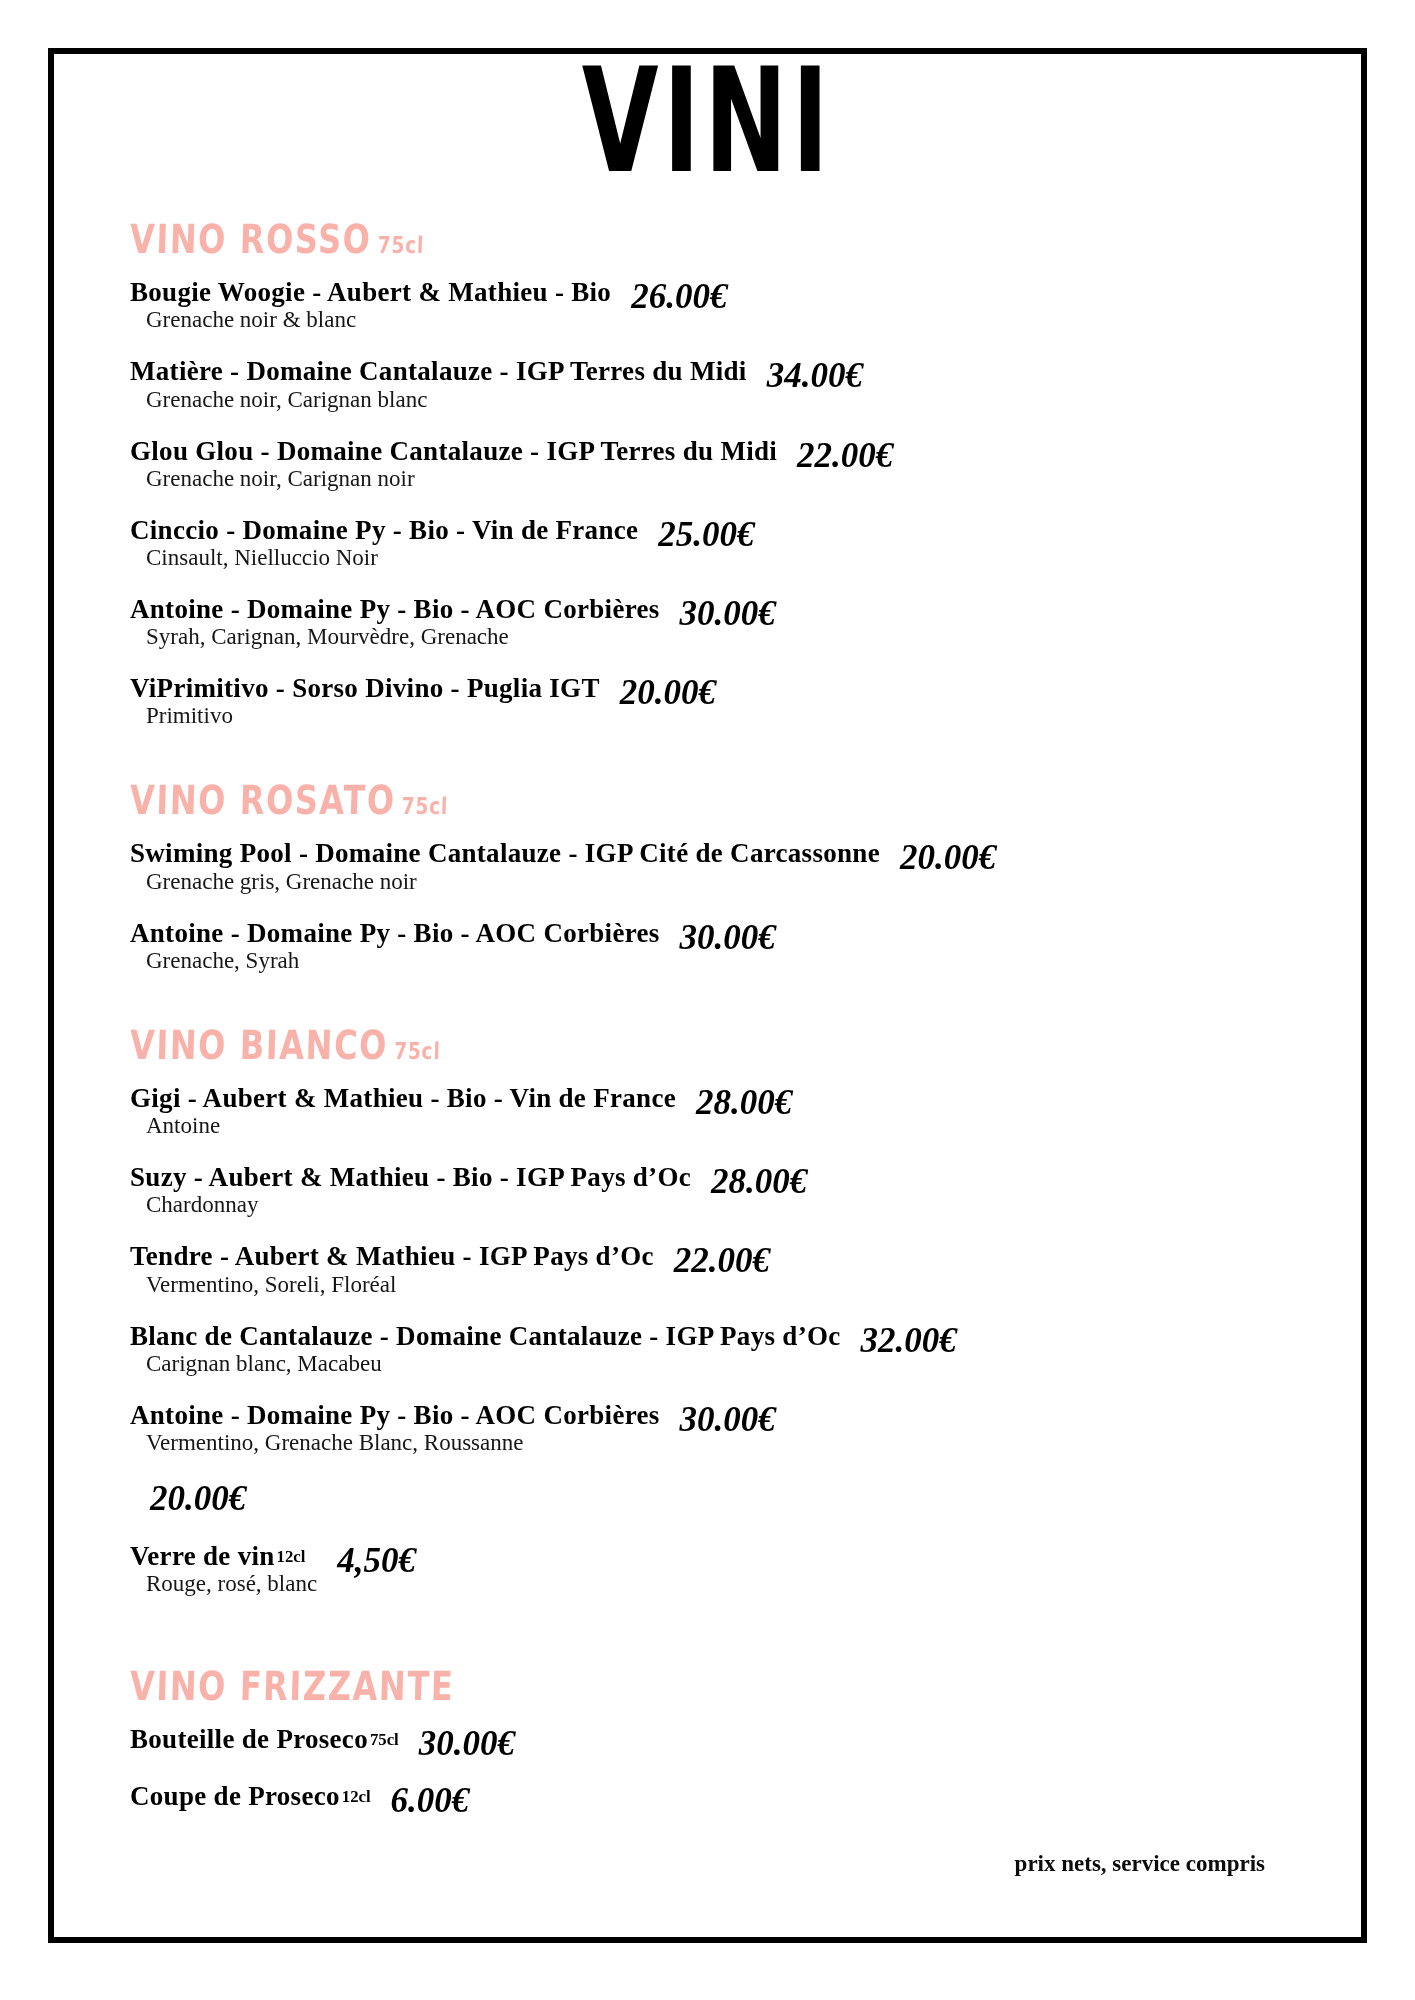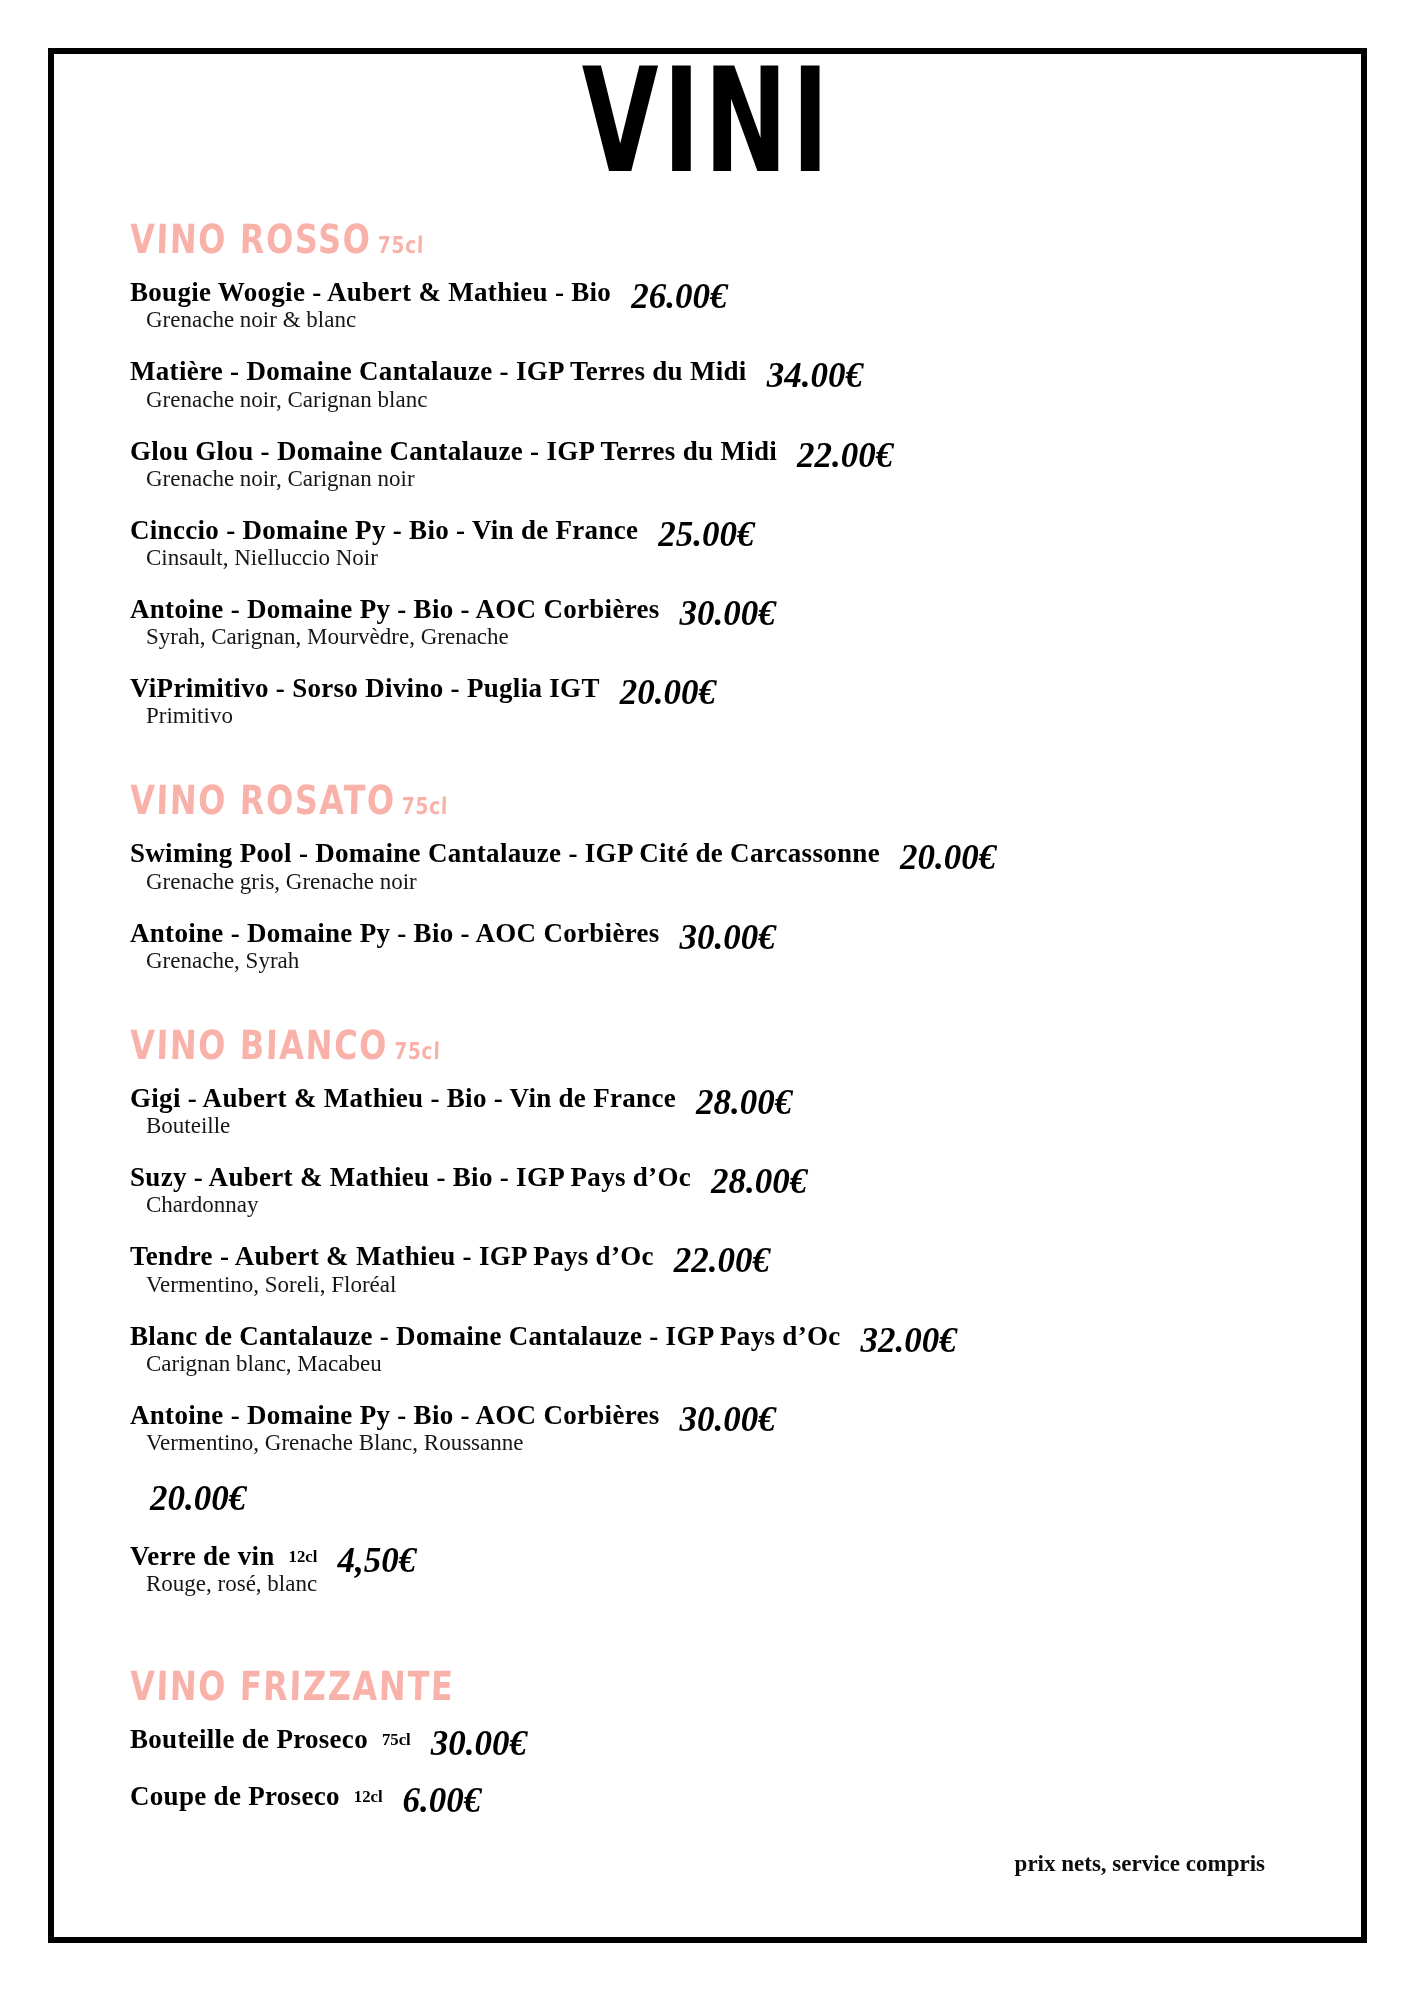--- a/index.html
+++ b/index.html
@@ -61,21 +61,21 @@
   .item.tight{margin-bottom:17px;}
   .wine-name{
     font-size:27px;
     line-height:1.12;
     font-weight:700;
     letter-spacing:0.3px;
   }
   .vol{
     font-size:0.62em;
     vertical-align:0.18em;
-    margin-left:14px;
+    margin-left:2px;
     letter-spacing:0;
   }
   .wine-grapes{
     font-size:23px;
     line-height:1.13;
     font-weight:400;
     color:#161616;
     margin-left:16px;
   }
   .wine-price{
@@ -174,21 +174,21 @@
       <div class="wine-price">30.00€</div>
     </div>
   </section>
 
   <section>
     <h2 class="sec-title"><span>VINO BIANCO</span><span class="sec-vol">75cl</span></h2>
 
     <div class="item">
       <div>
         <div class="wine-name">Gigi - Aubert &amp; Mathieu - Bio - Vin de France</div>
-        <div class="wine-grapes">Bouteille</div>
+        <div class="wine-grapes">Antoine</div>
       </div>
       <div class="wine-price">28.00€</div>
     </div>
 
     <div class="item">
       <div>
         <div class="wine-name">Suzy - Aubert &amp; Mathieu - Bio - IGP Pays d’Oc</div>
         <div class="wine-grapes">Chardonnay</div>
       </div>
       <div class="wine-price">28.00€</div>

